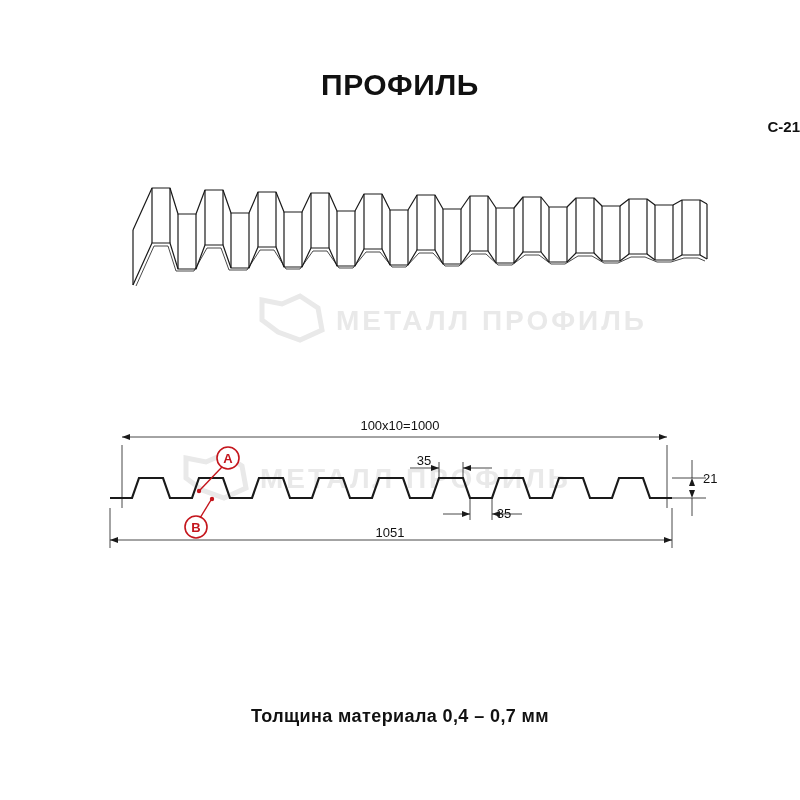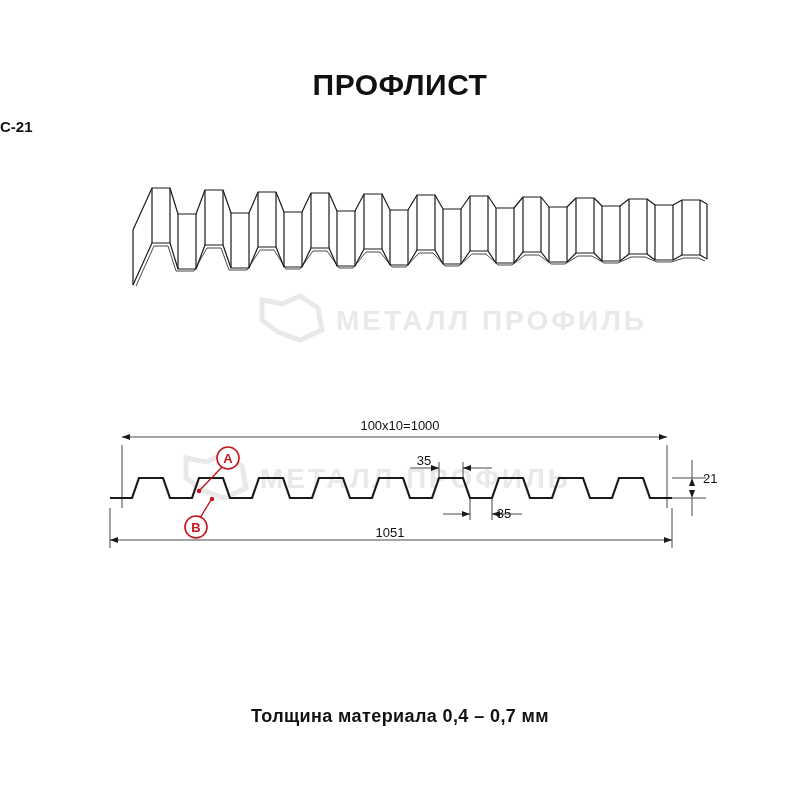--- a/index.html
+++ b/index.html
@@ -29,21 +29,21 @@
     font-size: 30px;
     font-weight: bold;
     letter-spacing: 0.5px;
     color: #111111;
   }
   .subtitle {
     position: absolute;
     top: 118px;
     left: 0;
     width: 800px;
-    text-align: left;
+    text-align: right;
     font-size: 15px;
     font-weight: bold;
     color: #111111;
   }
   .footer-note {
     position: absolute;
     top: 706px;
     left: 0;
     width: 800px;
     text-align: center;
@@ -75,21 +75,21 @@
     font-size: 13px;
     font-weight: bold;
     fill: #c4151c;
   }
 </style>
 </head>
 <body>
 
 <div class="page">
 
-  <div class="title">ПРОФЛИСТ</div>
+  <div class="title">ПРОФИЛЬ</div>
   <div class="subtitle">С-21</div>
 
   <svg class="svg-layer" viewBox="0 0 800 800">
 
     <g opacity="1">
       <path d="M262 300 L282 304 L300 296 L318 308 L322 330 L300 340 L278 332 L262 320 Z" fill="none" stroke="#e9e9e9" stroke-width="5"></path>
       <text class="wm" x="336" y="330" font-size="28">МЕТАЛЛ ПРОФИЛЬ</text>
     </g>
 
     <g fill="none" stroke="#1a1a1a" stroke-width="1.2" stroke-linejoin="round">

